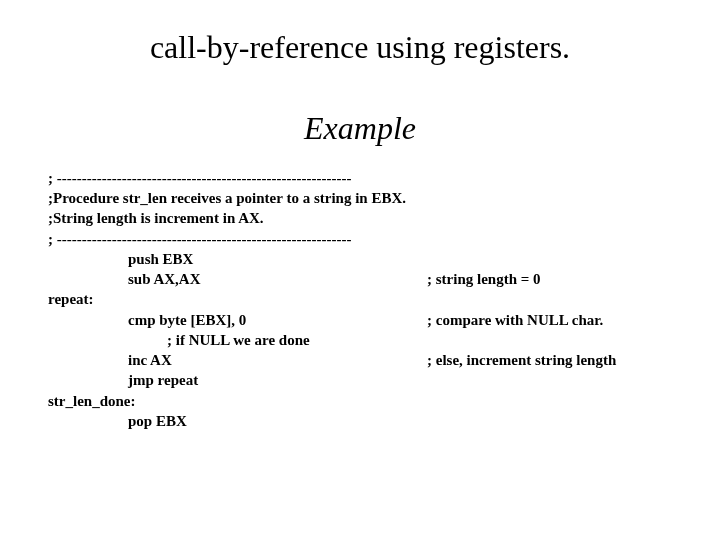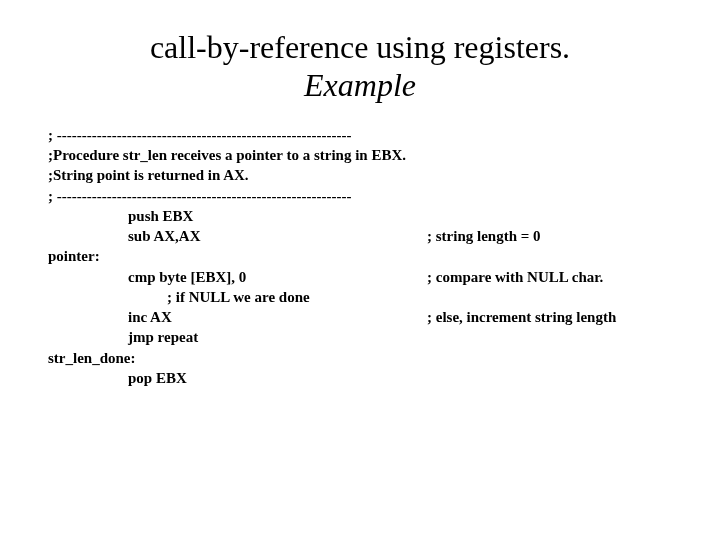--- a/index.html
+++ b/index.html
@@ -20,20 +20,21 @@
   .title {
     text-align: center;
     font-size: 32px;
     line-height: 1.2;
     margin: 4px 0 20px 0;
     font-weight: normal;
   }
   .title .line2 {
     font-style: italic;
     display: block;
+    margin-top: 43px;
   }
   .code {
     font-size: 15px;
     line-height: 1.35;
     font-weight: bold;
   }
   .row {
     display: flex;
   }
   .col-label { width: 80px; flex: 0 0 80px; }
@@ -47,37 +48,37 @@
 
   <h1 class="title">
     <span>call-by-reference using registers.</span>
     <span class="line2">Example</span>
   </h1>
 
   <div class="code">
 
     <div>; -----------------------------------------------------------</div>
     <div>;Procedure str_len receives a pointer to a string in EBX.</div>
-    <div>;String point is returned in AX.</div>
+    <div>;String length is increment in AX.</div>
     <div>; -----------------------------------------------------------</div>
 
 
     <div class="row">
       <div class="col-label"></div>
       <div class="col-instr">push EBX</div>
       <div class="col-cmt"></div>
     </div>
 
     <div class="row">
       <div class="col-label"></div>
       <div class="col-instr">sub AX,AX</div>
       <div class="col-cmt">; string length = 0</div>
     </div>
 
-    <div>pointer:</div>
+    <div>repeat:</div>
 
     <div class="row">
       <div class="col-label"></div>
       <div class="col-instr">cmp byte [EBX], 0</div>
       <div class="col-cmt">; compare with NULL char.</div>
     </div>
 
     <div class="row">
       <div class="col-label"></div>
       <div class="col-cmt">; if NULL we are done</div>

